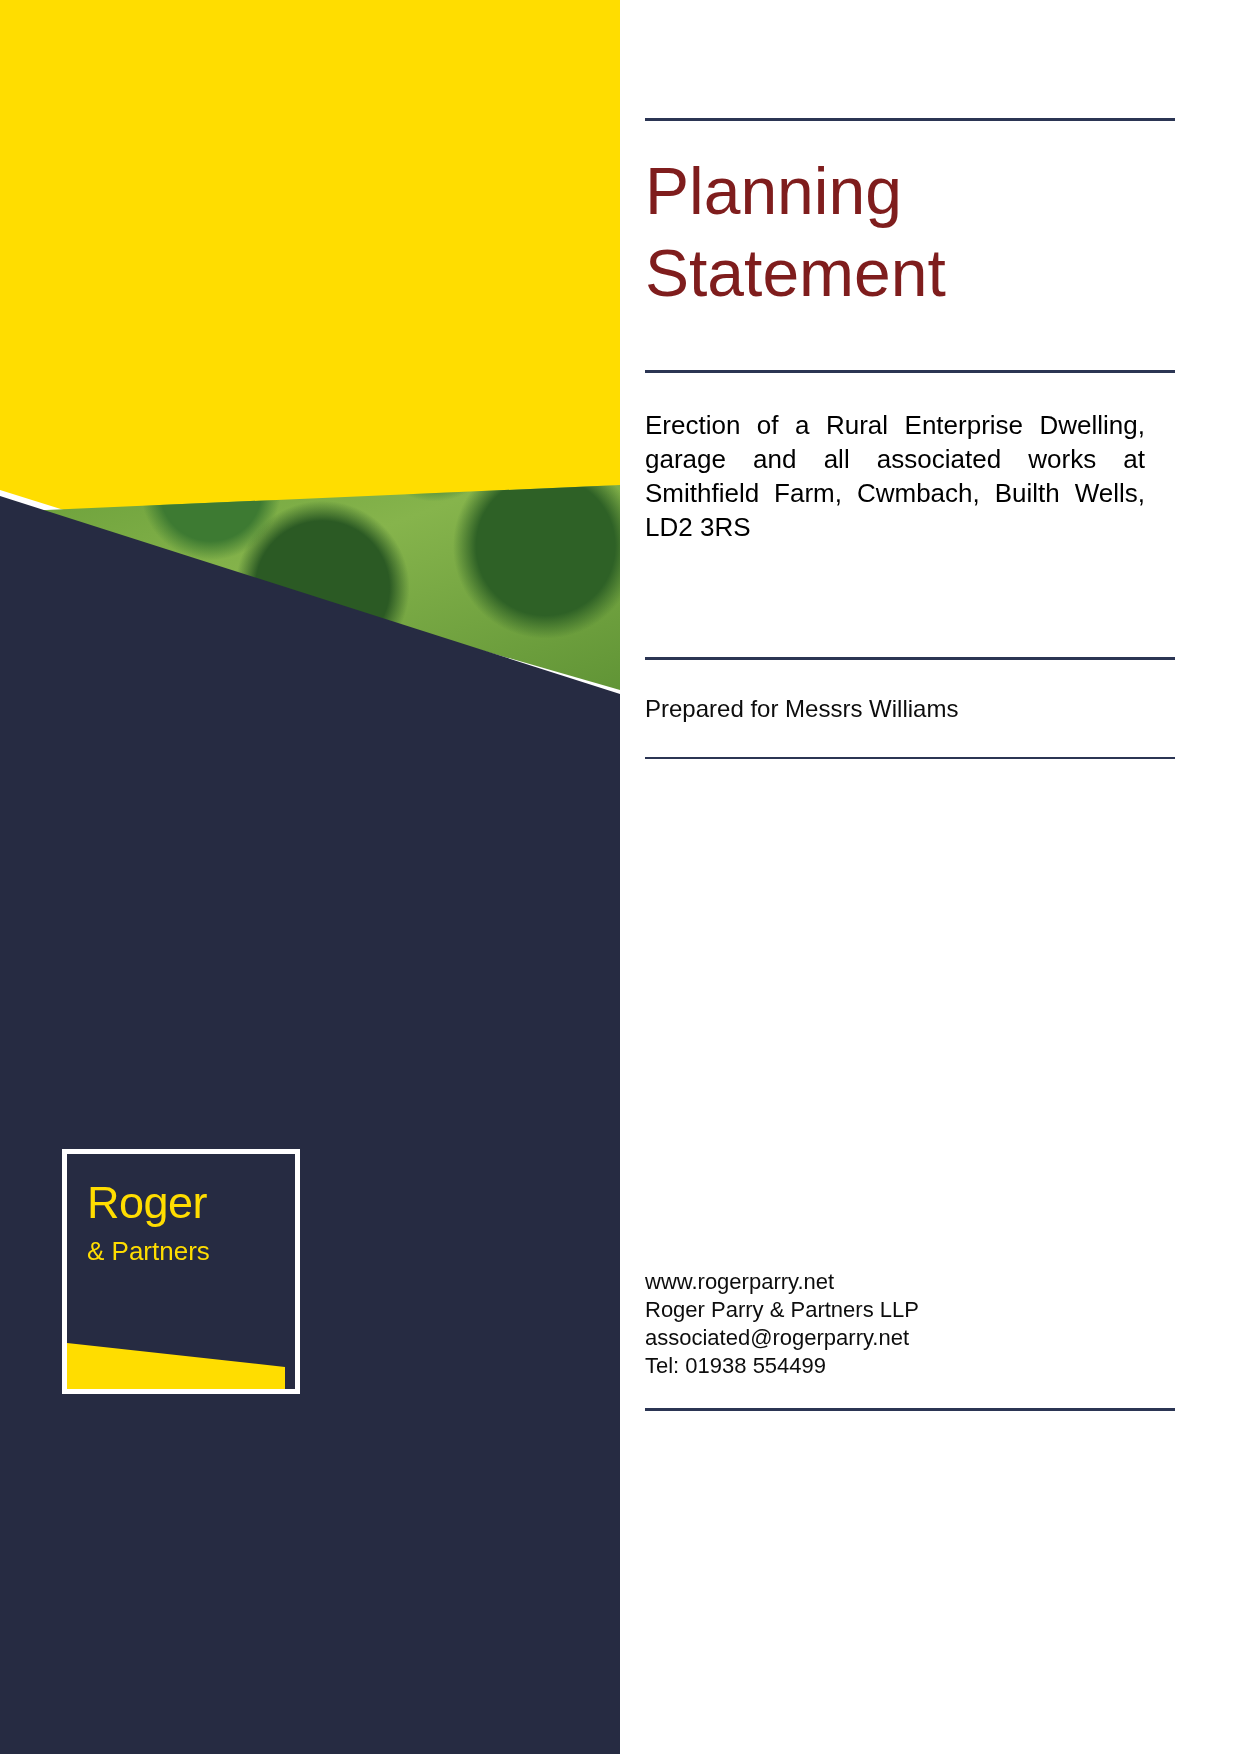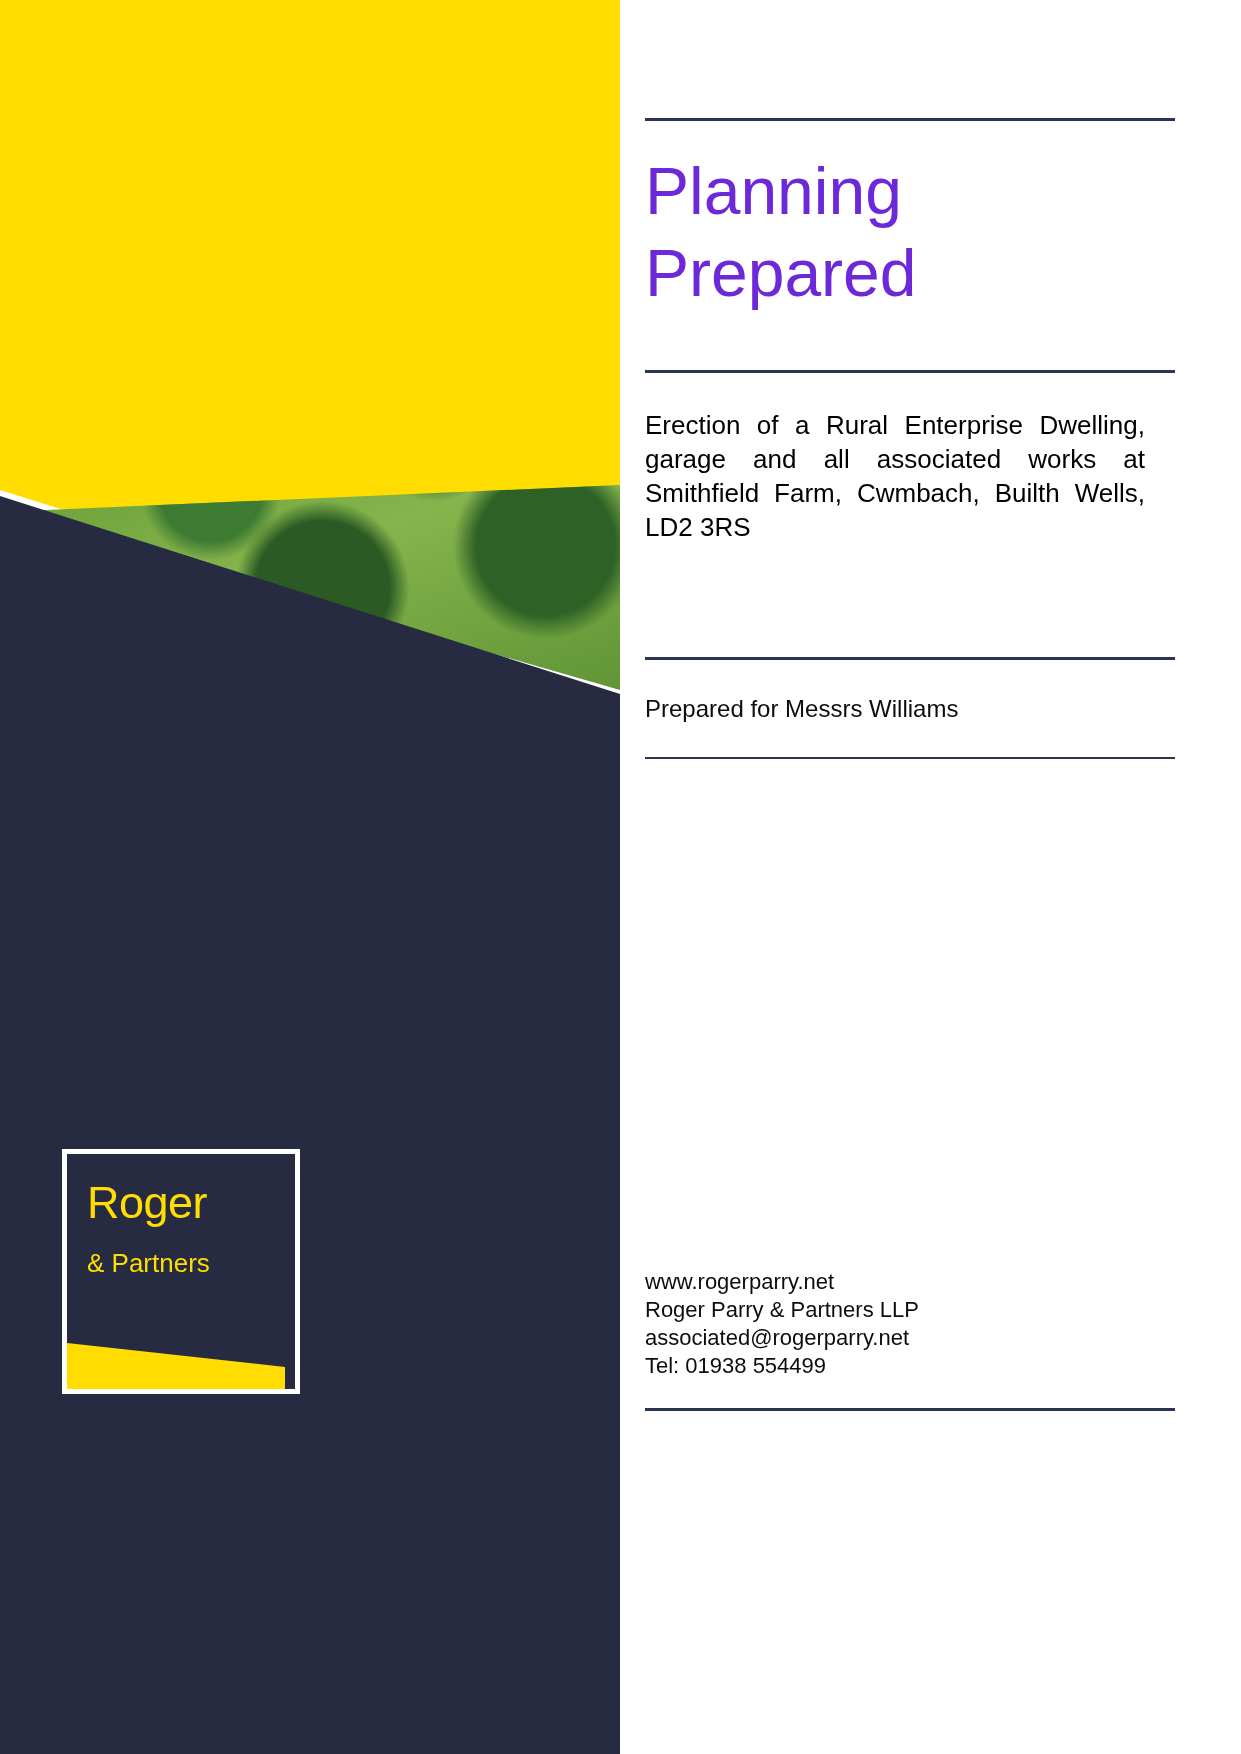--- a/index.html
+++ b/index.html
@@ -80,21 +80,21 @@
     font-weight: 400;
     margin-left: 20px;
     letter-spacing: -0.5px;
   }
   .logo-text-roger { margin-top: 24px; }
   .logo-text-partners {
     color: #ffdd00;
     font-size: 26px;
     line-height: 30px;
     margin-left: 20px;
-    margin-top: 20px;
+    margin-top: 8px;
   }
   .logo-swoosh {
     position: absolute;
     left: 0;
     bottom: 0;
     width: 218px;
     height: 60px;
     background: #ffdd00;
     clip-path: polygon(0 14px, 218px 38px, 218px 60px, 0 60px);
   }
@@ -124,21 +124,21 @@
   .rule-bottom { position: absolute; top: 1408px; }
 
   .doc-title {
     position: absolute;
     top: 150px;
     left: 0;
     width: 530px;
     font-size: 66px;
     line-height: 82px;
     font-weight: 400;
-    color: #6d28d9;
+    color: #7f1d1d;
   }
   .doc-desc {
     position: absolute;
     top: 408px;
     left: 0;
     width: 500px;
     font-size: 26px;
     line-height: 34px;
     text-align: justify;
     color: #000000;
@@ -176,21 +176,21 @@
     <div class="logo-text-partners">&amp; Partners</div>
     <div class="logo-swoosh"></div>
   </div>
 </div>
 
 <div class="cover-right">
   <div class="rule rule-top"></div>
 
   <div class="doc-title">
     <div>Planning</div>
-    <div>Prepared</div>
+    <div>Statement</div>
   </div>
 
   <div class="rule rule-under-title"></div>
 
   <div class="doc-desc">Erection of a Rural Enterprise Dwelling, garage and all associated works at Smithfield Farm, Cwmbach, Builth Wells, LD2 3RS</div>
 
   <div class="rule rule-under-desc"></div>
 
   <div class="prepared-for">Prepared for Messrs Williams</div>
 

